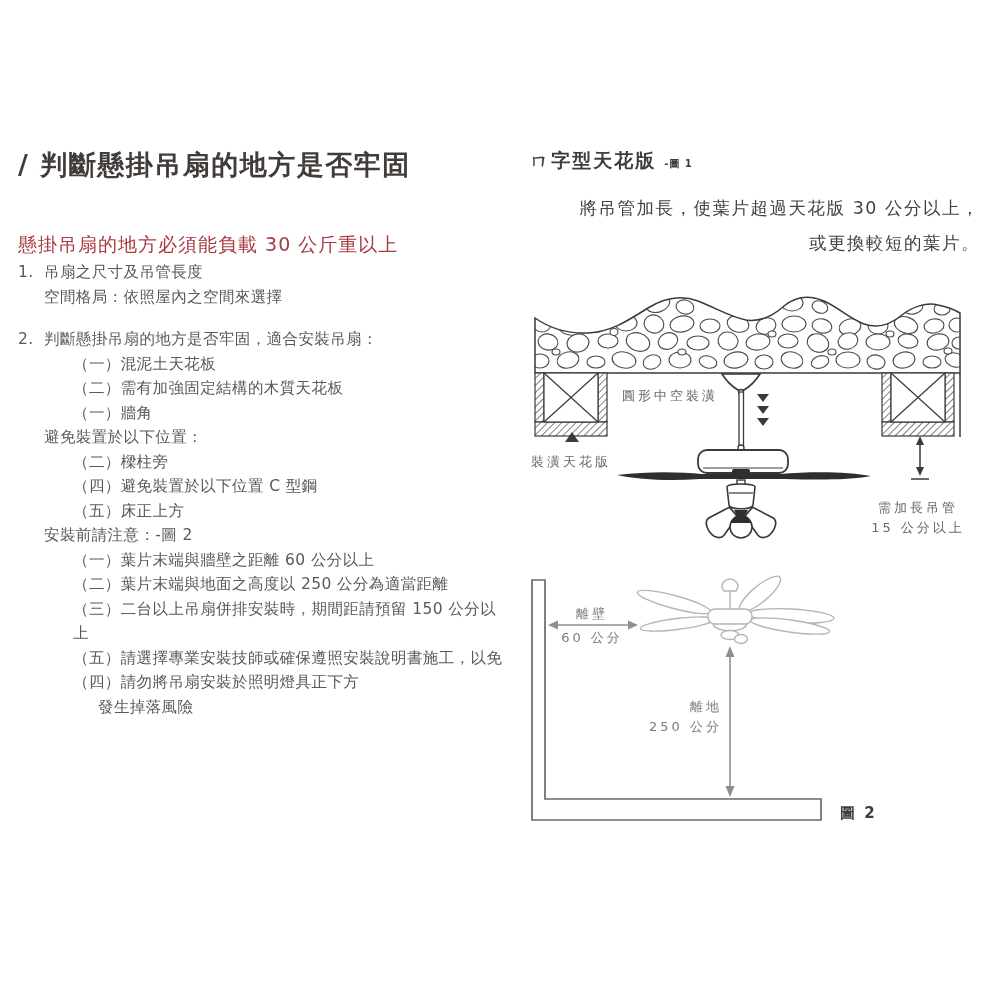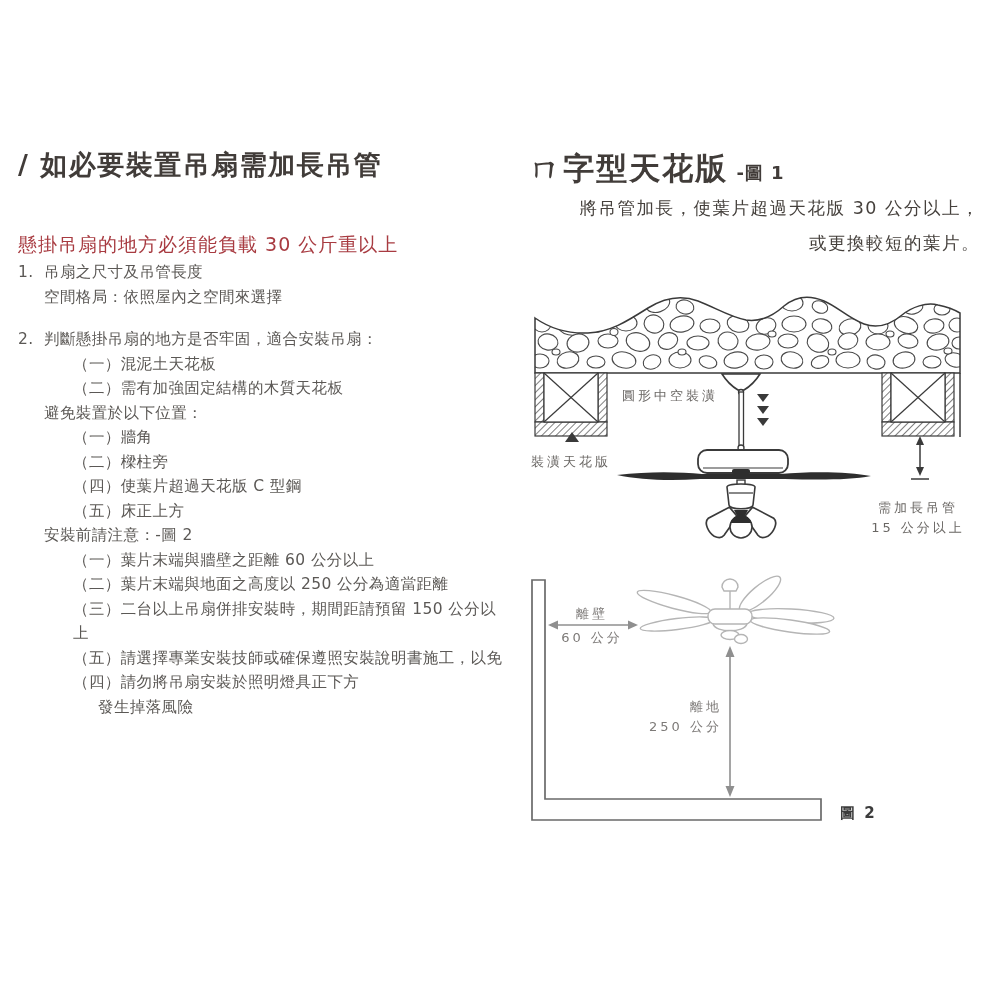--- a/index.html
+++ b/index.html
@@ -13,57 +13,57 @@
         color:#a83b41;letter-spacing:1px;margin-top:36px;}
   .left-list{left:18px;top:260px;width:492px;font-size:15.5px;color:#5b5855;
         line-height:24.5px;letter-spacing:0.4px;}
   .item{display:flex;margin-bottom:18px;}
   .item .num{width:26px;flex:none;}
   .item .lines{flex:1;}
   .line.paren{padding-left:5px;margin-left:24px;}
   .line.cont{padding-left:54px;}
   
   .right-heading{left:530px;top:148px;width:440px;color:#413c39;}
-  .right-heading .big{font-size:31px;font-weight:600;letter-spacing:2px;}
-  .right-heading .figref{font-size:18px;font-weight:700;margin-left:8px;letter-spacing:1px;text-align:right;}
+  .right-heading .big{font-size:19px;font-weight:600;letter-spacing:2px;}
+  .right-heading .figref{font-size:10px;font-weight:700;margin-left:8px;letter-spacing:1px;text-align:right;}
   .right-body{left:530px;top:191px;width:450px;font-size:17.5px;color:#45403c;
         line-height:35px;letter-spacing:1.5px;text-align:right;}
   .fig1{left:530px;top:284px;}
   .fig2{left:528px;top:572px;}
   svg text{font-family:"DejaVu Sans",sans-serif;}
   .figlabel{font-size:13px;fill:#6a6764;letter-spacing:3px;}
   .figlabel2{font-size:13px;fill:#7d7a78;letter-spacing:3px;}
   .figcap{font-size:15px;font-weight:700;fill:#3c3c3c;letter-spacing:2px;}
 </style>
 </head>
 <body>
 
 <div class="page">
 
-  <div class="abs left-heading">/ 如必要裝置吊扇需加長吊管</div>
+  <div class="abs left-heading">/ 判斷懸掛吊扇的地方是否牢固</div>
   <div class="abs left-warning">懸掛吊扇的地方必須能負載 30 公斤重以上</div>
 
   <div class="abs left-list">
     <div class="item">
       <div class="num">1.</div>
       <div class="lines">
         <div class="line">吊扇之尺寸及吊管長度</div>
         <div class="line">空間格局：依照屋內之空間來選擇</div>
       </div>
     </div>
     <div class="item">
       <div class="num">2.</div>
       <div class="lines">
         <div class="line">判斷懸掛吊扇的地方是否牢固，適合安裝吊扇：</div>
         <div class="line paren">（一）混泥土天花板</div>
         <div class="line paren">（二）需有加強固定結構的木質天花板</div>
+        <div class="line paren">（一）牆角</div>
         <div class="line">避免裝置於以下位置：</div>
-        <div class="line paren">（一）牆角</div>
         <div class="line paren">（二）樑柱旁</div>
-        <div class="line paren">（四）使葉片超過天花版 C 型鋼</div>
+        <div class="line paren">（四）避免裝置於以下位置 C 型鋼</div>
         <div class="line paren">（五）床正上方</div>
         <div class="line">安裝前請注意：-圖 2</div>
         <div class="line paren">（一）葉片末端與牆壁之距離 60 公分以上</div>
         <div class="line paren">（二）葉片末端與地面之高度以 250 公分為適當距離</div>
         <div class="line paren">（三）二台以上吊扇併排安裝時，期間距請預留 150 公分以上</div>
         <div class="line paren">（五）請選擇專業安裝技師或確保遵照安裝說明書施工，以免</div>
         <div class="line paren">（四）請勿將吊扇安裝於照明燈具正下方</div>
         <div class="line cont">發生掉落風險</div>
       </div>
     </div>

